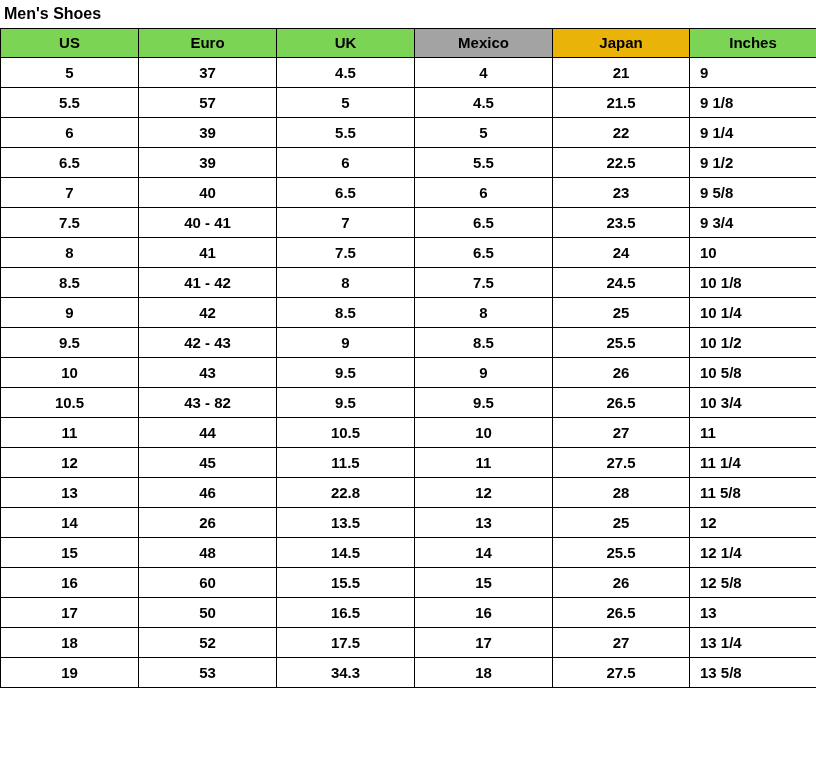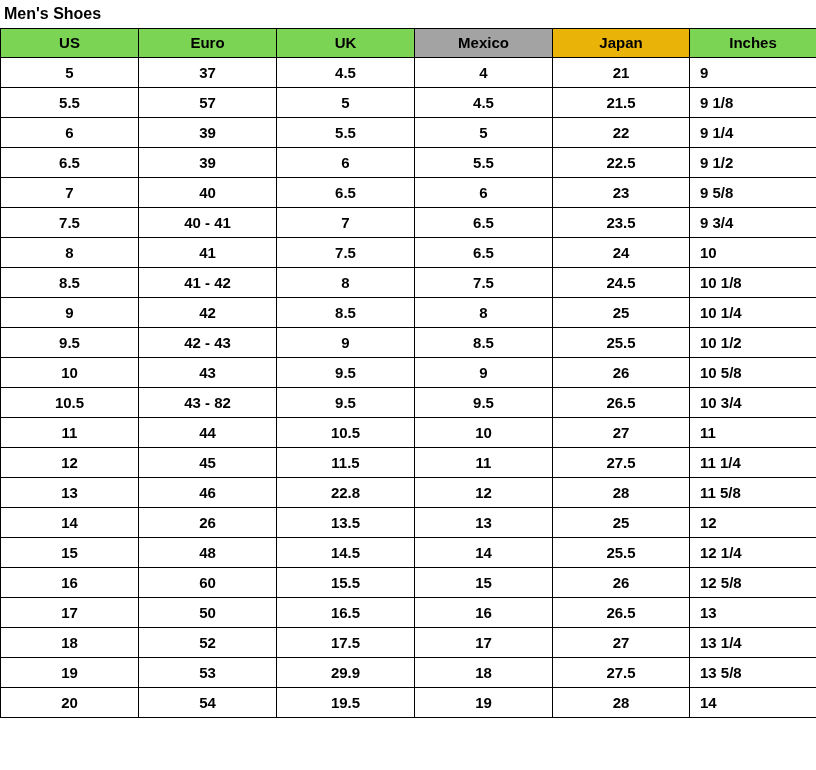--- a/index.html
+++ b/index.html
@@ -245,29 +245,21 @@
           <td>18</td>
           <td>52</td>
           <td>17.5</td>
           <td>17</td>
           <td>27</td>
           <td class="col-inches">13 1/4</td>
         </tr>
         <tr>
           <td>19</td>
           <td>53</td>
-          <td>29.9</td>
+          <td>34.3</td>
           <td>18</td>
           <td>27.5</td>
           <td class="col-inches">13 5/8</td>
         </tr>
-        <tr>
-          <td>20</td>
-          <td>54</td>
-          <td>19.5</td>
-          <td>19</td>
-          <td>28</td>
-          <td class="col-inches">14</td>
-        </tr>
       </tbody>
   </table>
 
 </div>
 
 </body></html>

